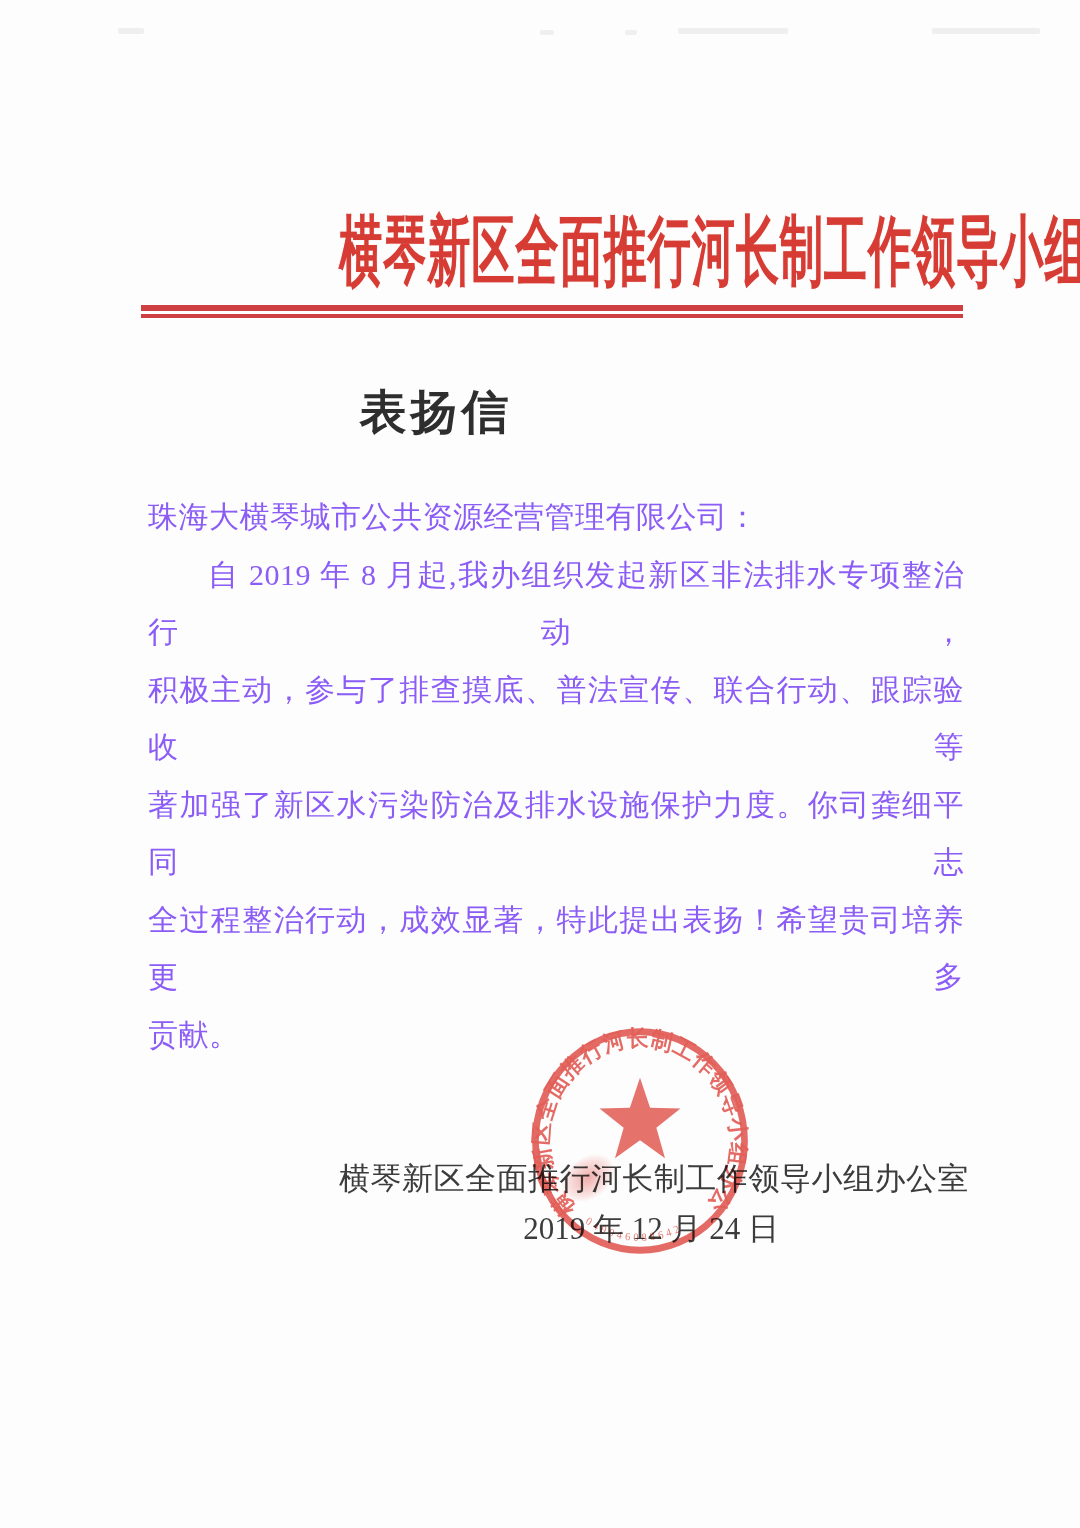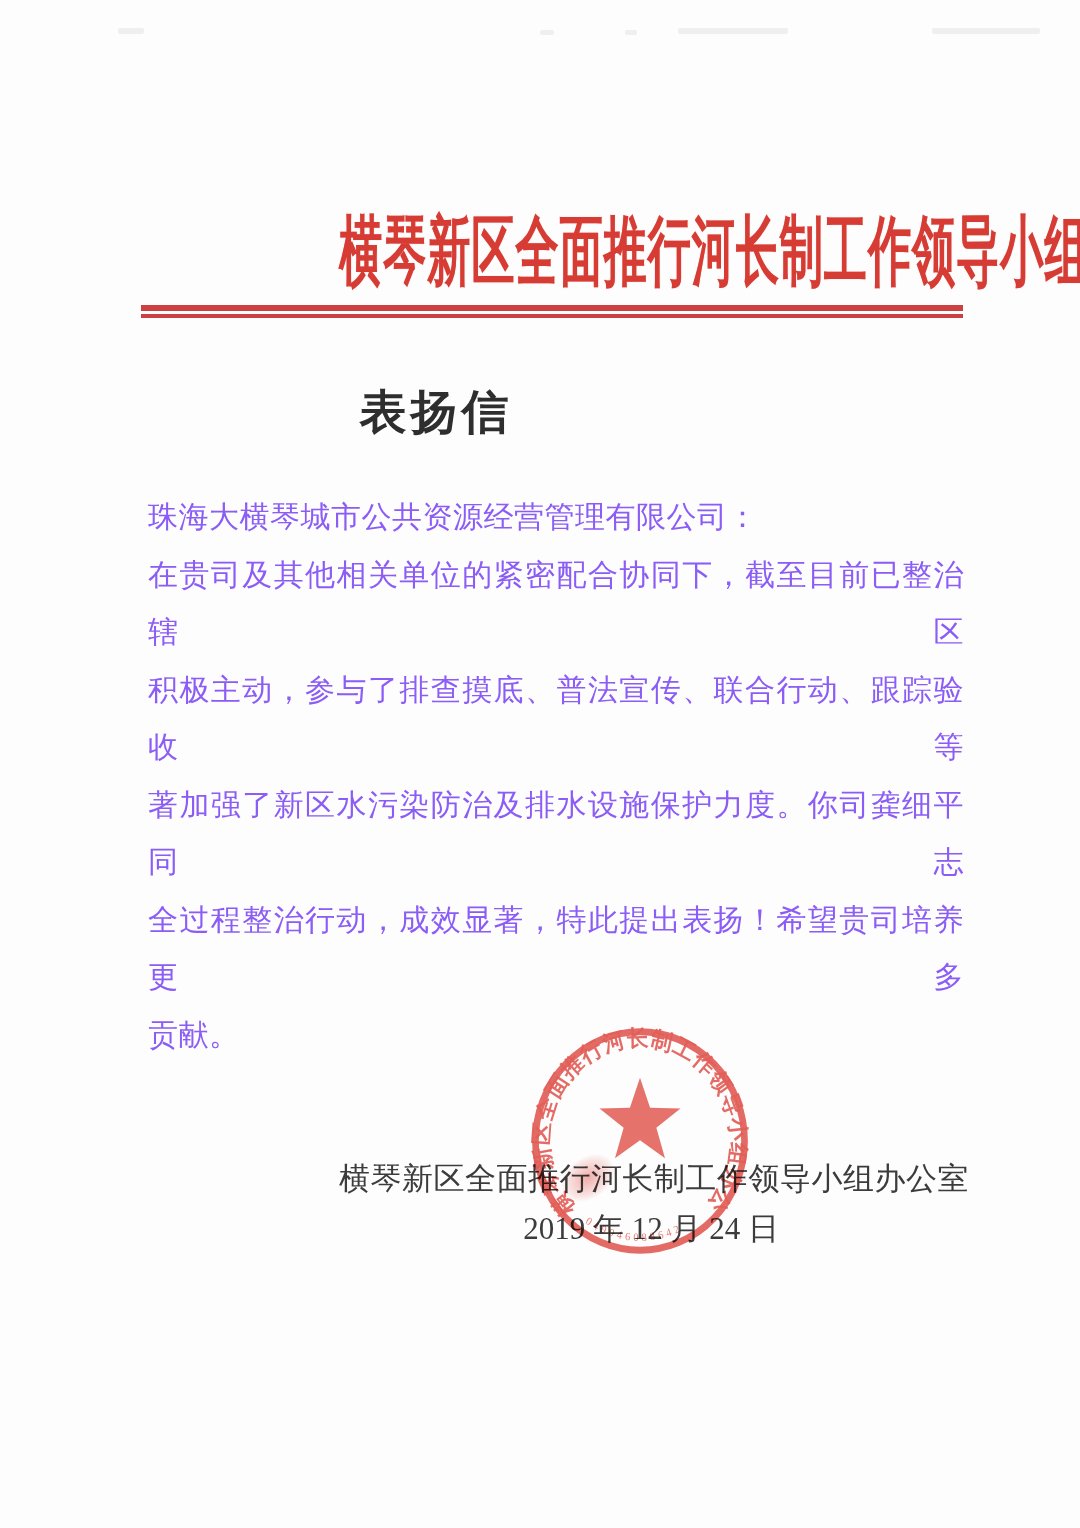--- a/index.html
+++ b/index.html
@@ -90,21 +90,21 @@
     <span class="org" style="color:#d63c34;">横琴新区全面推行河长制工作领导小组办公室</span>
   </div>
 
   <div class="rule rule-thick" style="background:#cd3f41;"></div>
   <div class="rule rule-thin" style="background:#cd3f41;"></div>
 
   <div class="letter-title">表扬信</div>
 
   <div class="body-block">
     <div class="line">珠海大横琴城市公共资源经营管理有限公司：</div>
-    <div class="line just">在贵司及其他相关单位的紧密配合协同下，截至目前已整治辖区</div>
+    <div class="line just indent">自 2019 年 8 月起,我办组织发起新区非法排水专项整治行动，</div>
     <div class="line just">积极主动，参与了排查摸底、普法宣传、联合行动、跟踪验收等</div>
     <div class="line just">著加强了新区水污染防治及排水设施保护力度。你司龚细平同志</div>
     <div class="line just">全过程整治行动，成效显著，特此提出表扬！希望贵司培养更多</div>
     <div class="line">贡献。</div>
   </div>
 
   <div class="sig-org">横琴新区全面推行河长制工作领导小组办公室</div>
   <div class="sig-date">2019 年 12 月 24 日</div>
 
   <div class="seal-smudge"></div>

